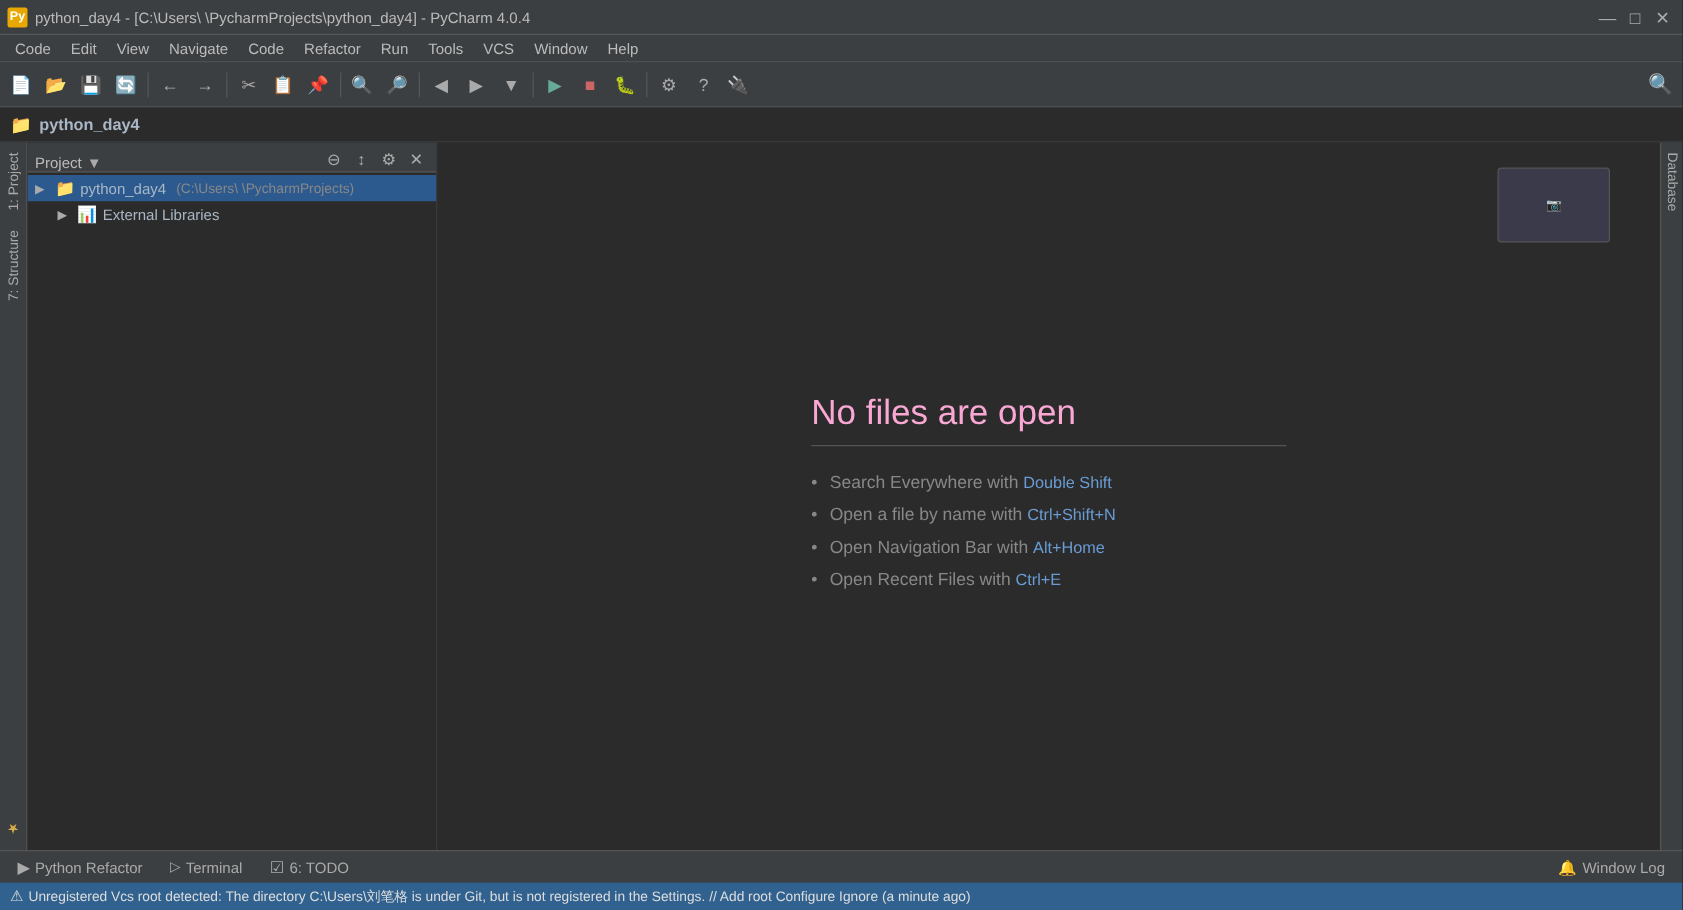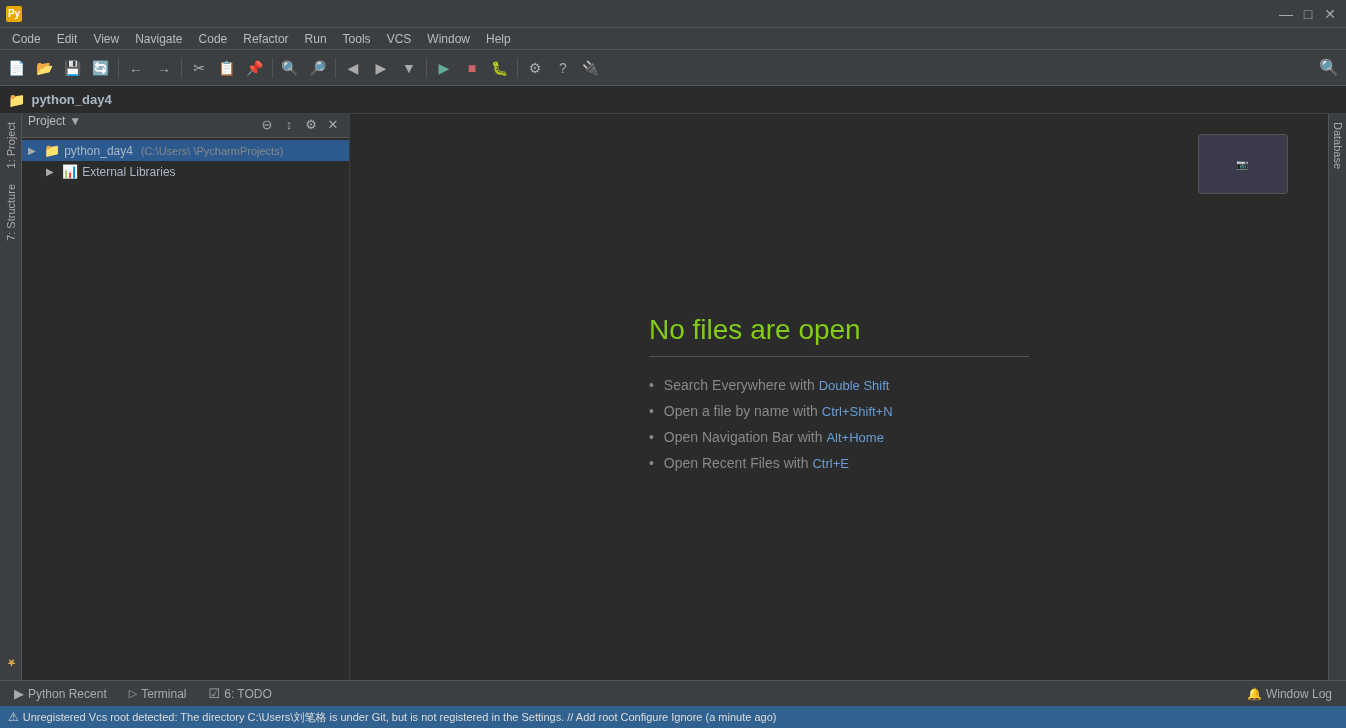--- a/index.html
+++ b/index.html
@@ -154,21 +154,21 @@
       width: 328px;
       background: #2b2b2b;
       border-right: 1px solid #3c3f41;
       display: flex;
       flex-direction: column;
     }
     #project-panel-header {
       background: #3c3f41;
       height: 24px;
       display: flex;
-      align-items: flex-start;
+      align-items: flex-end;
       padding: 0 6px;
       gap: 4px;
       border-bottom: 1px solid #555;
     }
     .panel-icon-btn {
       width: 20px; height: 20px;
       background: transparent;
       border: none;
       color: #aaa;
       cursor: pointer;
@@ -206,21 +206,21 @@
       position: relative;
     }
 
     #no-files-container {
       text-align: left;
       position: relative;
     }
 
     #no-files-title {
       font-size: 28px;
-      color: #84cc16;
+      color: #f9a8d4;
       font-weight: 300;
       padding-bottom: 10px;
       border-bottom: 1px solid #555;
       margin-bottom: 20px;
       min-width: 380px;
     }
 
     .hint-item {
       margin: 10px 0;
       font-size: 14px;
@@ -321,20 +321,21 @@
     #project-tree::-webkit-scrollbar-track { background: #2b2b2b; }
   </style>
 </head>
 <body>
 
 <div id="title-bar">
   <div id="title-bar-left">
     <div id="title-bar-icon">
       <span>Py</span>
     </div>
+    <span id="title-bar-text">python_day4 - [C:\Users\       \PycharmProjects\python_day4] - PyCharm 4.0.4</span>
   </div>
   <div id="title-bar-controls">
     <button class="title-btn">—</button>
     <button class="title-btn">□</button>
     <button class="title-btn close">✕</button>
   </div>
 </div>
 
 <div id="menu-bar">
   <span class="menu-item">Code</span>
@@ -455,21 +456,21 @@
 
   <div id="right-sidebar">
     <span class="right-label">Database</span>
   </div>
 
 </div>
 
 <div id="bottom-tabs">
   <div class="bottom-tab">
     <span class="tab-icon">▶</span>
-    <span>Python Recent</span>
+    <span>Python Refactor</span>
   </div>
   <div class="bottom-tab">
     <span class="tab-icon" style="font-size:11px;">▷</span>
     <span>Terminal</span>
   </div>
   <div class="bottom-tab">
     <span class="tab-icon">☑</span>
     <span>6: TODO</span>
   </div>
   <div id="bottom-right-tab" style="margin-left:auto;">

